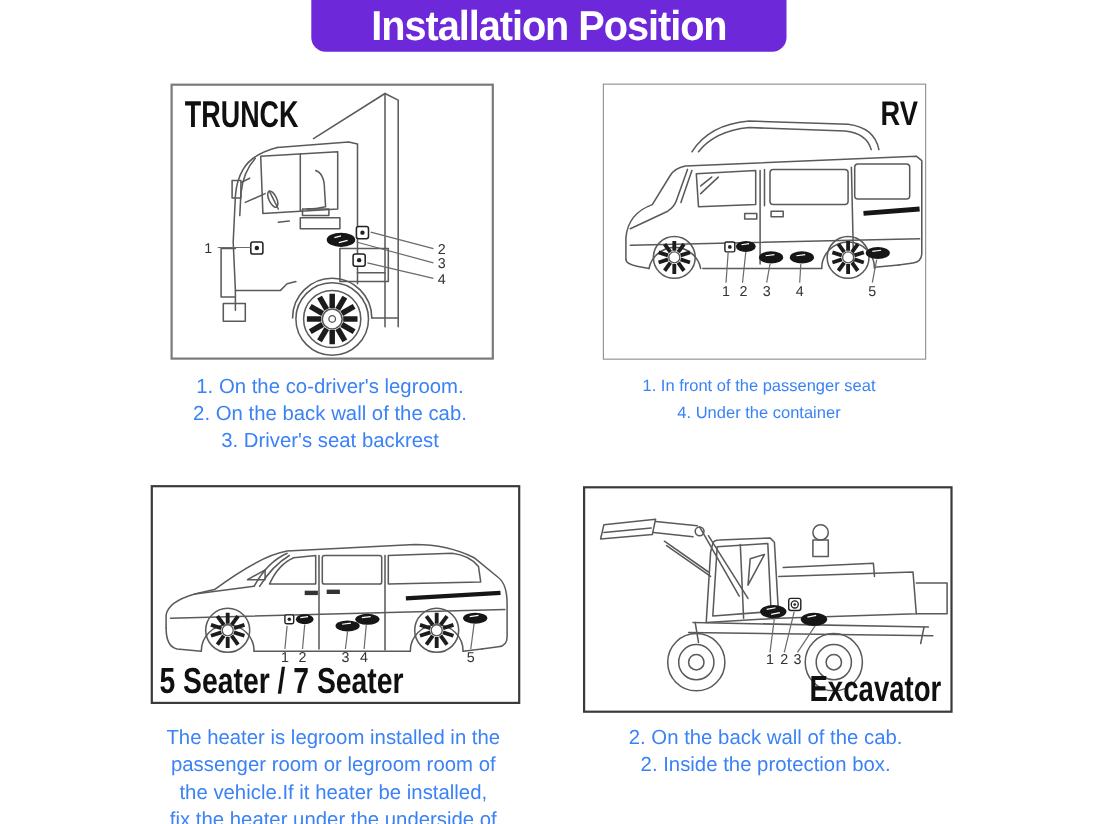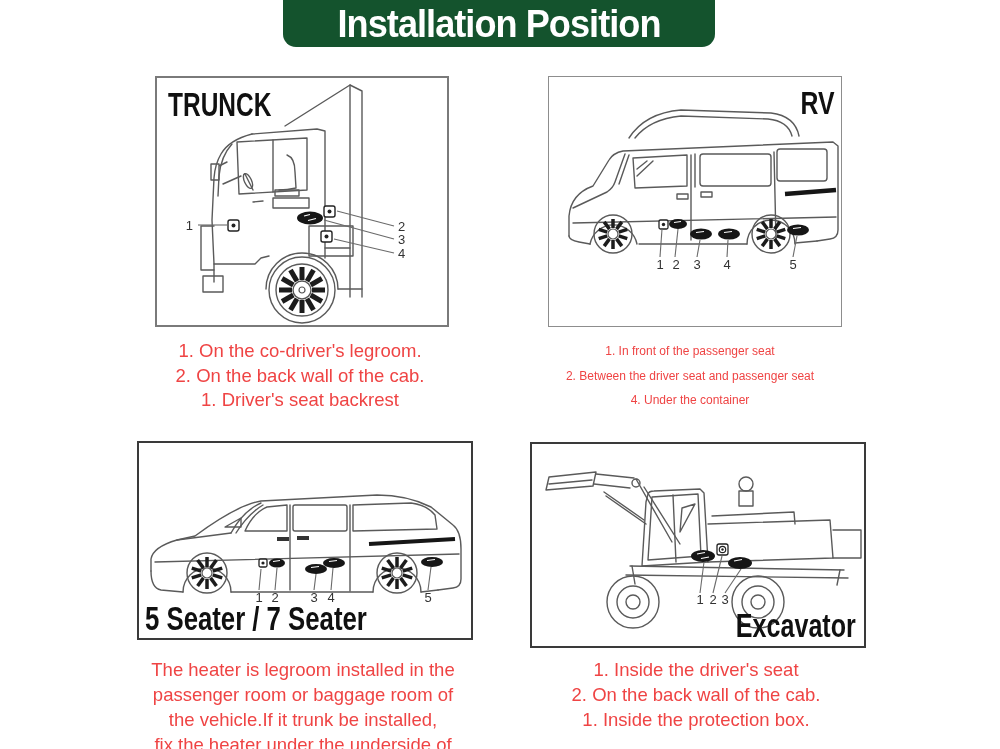--- a/index.html
+++ b/index.html
@@ -5,21 +5,21 @@
   html,body{margin:0;padding:0;}
   body{
     width:1000px;height:749px;overflow:hidden;background:#ffffff;
     font-family:"Liberation Sans", sans-serif;
   }
   .page{position:relative;width:1000px;height:749px;background:#fff;}
 
   
   .banner{
     position:absolute;left:283px;top:0;width:432px;height:47px;
-    background:#14532d;border-radius:0 0 13px 13px;
+    background:#6d28d9;border-radius:0 0 13px 13px;
     display:flex;align-items:center;justify-content:center;
   }
   .banner-text{
     color:#fff;font-weight:bold;font-size:38px;line-height:1;
     letter-spacing:-1px;transform:scaleX(.95);white-space:nowrap;
   }
 
   
   .panel{position:absolute;background:#fff;}
   .p1{left:155px;top:76px;width:290px;height:247px;border:2px solid #7a7a7a;}
@@ -30,23 +30,23 @@
 
   .panel-title{
     position:absolute;color:#101010;font-weight:bold;white-space:nowrap;line-height:1;
   }
   .t-trunk{left:11px;top:9px;font-size:34px;transform:scaleX(.72);transform-origin:left top;}
   .t-rv{right:6px;top:11px;font-size:31px;transform:scaleX(.80);transform-origin:right top;}
   .t-seater{left:6px;bottom:3px;font-size:33px;transform:scaleX(.78);transform-origin:left bottom;}
   .t-excavator{right:8px;bottom:4px;font-size:33px;transform:scaleX(.76);transform-origin:right bottom;}
 
   
-  .notes{position:absolute;text-align:center;color:#ef4444;}
+  .notes{position:absolute;text-align:center;color:#3b82f6;}
   .n1{left:140px;top:339px;width:320px;font-size:18.5px;line-height:24.5px;}
-  .n2{left:494px;top:339px;width:392px;font-size:12px;line-height:24.5px;}
+  .n2{left:494px;top:339px;width:392px;font-size:15px;line-height:24.5px;}
   .n3{left:137px;top:657px;width:332px;font-size:18.5px;line-height:25px;}
   .n4{left:530px;top:657px;width:332px;font-size:18.5px;line-height:25px;}
 
   
   g.ln, g.ln *{stroke:#5a5a5a;fill:none;stroke-width:1.4;stroke-linejoin:round;stroke-linecap:round;}
   .lead{stroke:#6a6a6a;stroke-width:1.1;fill:none;}
   .num{font-size:13px;fill:#333;font-family:"Liberation Sans",sans-serif;}
   .mk{fill:#161616;stroke:none;}
   .slit{stroke:#fff;stroke-width:1.1;}
   .spk line{stroke:#1c1c1c;}
@@ -374,35 +374,33 @@
       <text class="num" x="168" y="160" text-anchor="middle">1</text>
       <text class="num" x="181" y="160" text-anchor="middle">2</text>
       <text class="num" x="193" y="160" text-anchor="middle">3</text>
     </svg>
     <div class="panel-title t-excavator">Excavator</div>
   </div>
 
   <div class="notes n1">
     <div>1. On the co-driver's legroom.</div>
     <div>2. On the back wall of the cab.</div>
-    <div>1. Driver's seat backrest</div>
+    <div>3. Driver's seat backrest</div>
   </div>
 
   <div class="notes n2">
     <div>1. In front of the passenger seat</div>
-    <div>2. Between the driver seat and passenger seat</div>
     <div>4. Under the container</div>
   </div>
 
   <div class="notes n3">
     <div>The heater is legroom installed in the</div>
-    <div>passenger room or baggage room of</div>
-    <div>the vehicle.If it trunk be installed,</div>
+    <div>passenger room or legroom room of</div>
+    <div>the vehicle.If it heater be installed,</div>
     <div>fix the heater under the underside of</div>
   </div>
 
   <div class="notes n4">
-    <div>1. Inside the driver's seat</div>
     <div>2. On the back wall of the cab.</div>
-    <div>1. Inside the protection box.</div>
+    <div>2. Inside the protection box.</div>
   </div>
 
 </div>
 
 </body></html>

